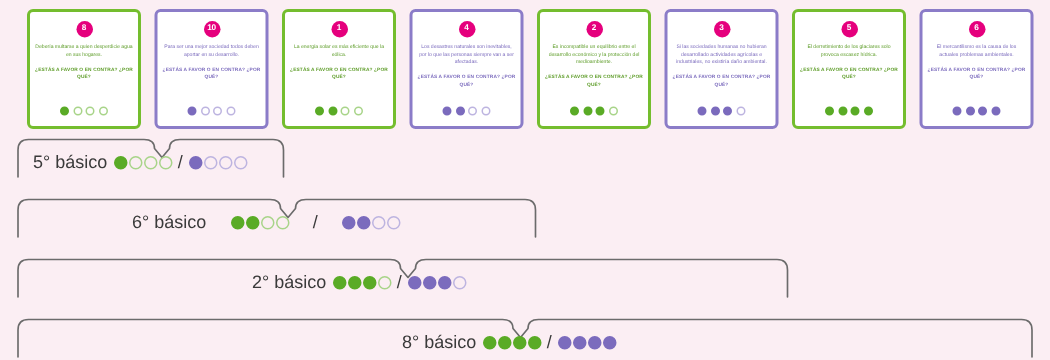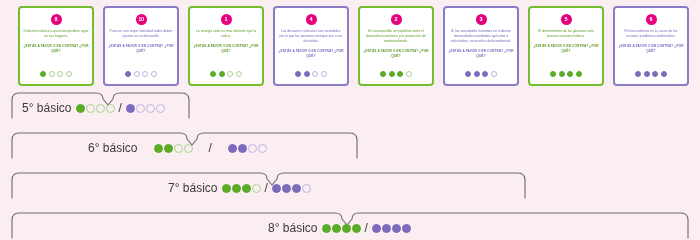--- a/index.html
+++ b/index.html
@@ -211,21 +211,21 @@
         </span>
         <span class="slash">/</span>
         <span class="gdots">
           <span class="gd p on"></span>
           <span class="gd p on"></span>
           <span class="gd p off"></span>
           <span class="gd p off"></span>
         </span>
       </div>
       <div class="grade" style="left: 168px; top: 181px;">
-        <span class="glabel">7° básico</span>
+        <span class="glabel">2° básico</span>
         <span class="gdots">
           <span class="gd g on"></span>
           <span class="gd g on"></span>
           <span class="gd g on"></span>
           <span class="gd g off"></span>
         </span>
         <span class="slash">/</span>
         <span class="gdots">
           <span class="gd p on"></span>
           <span class="gd p on"></span>

